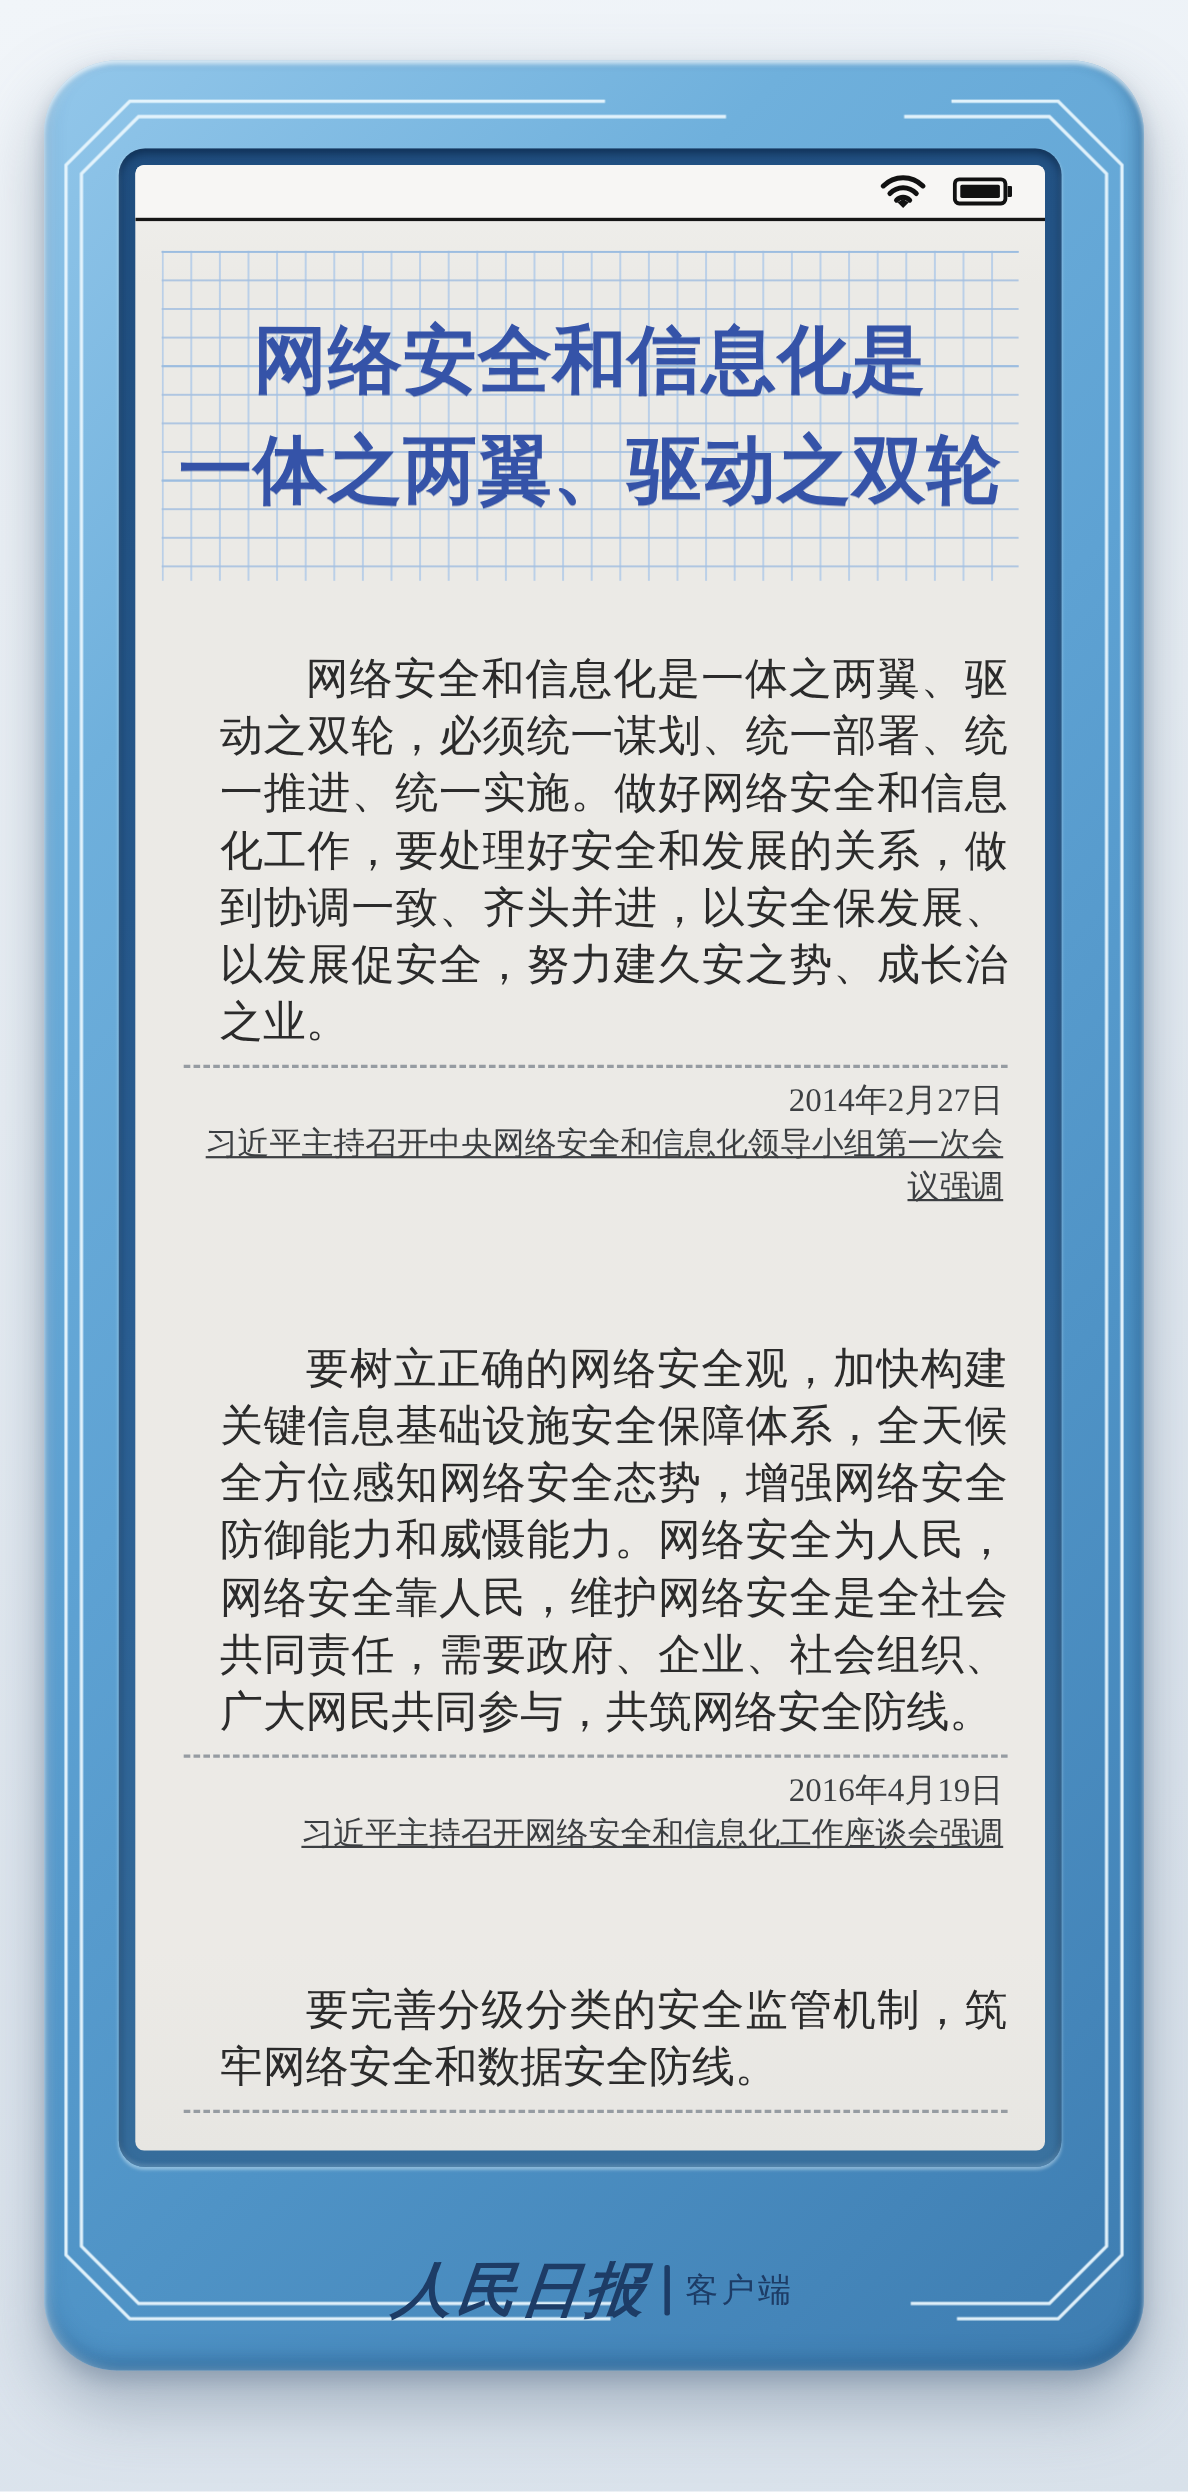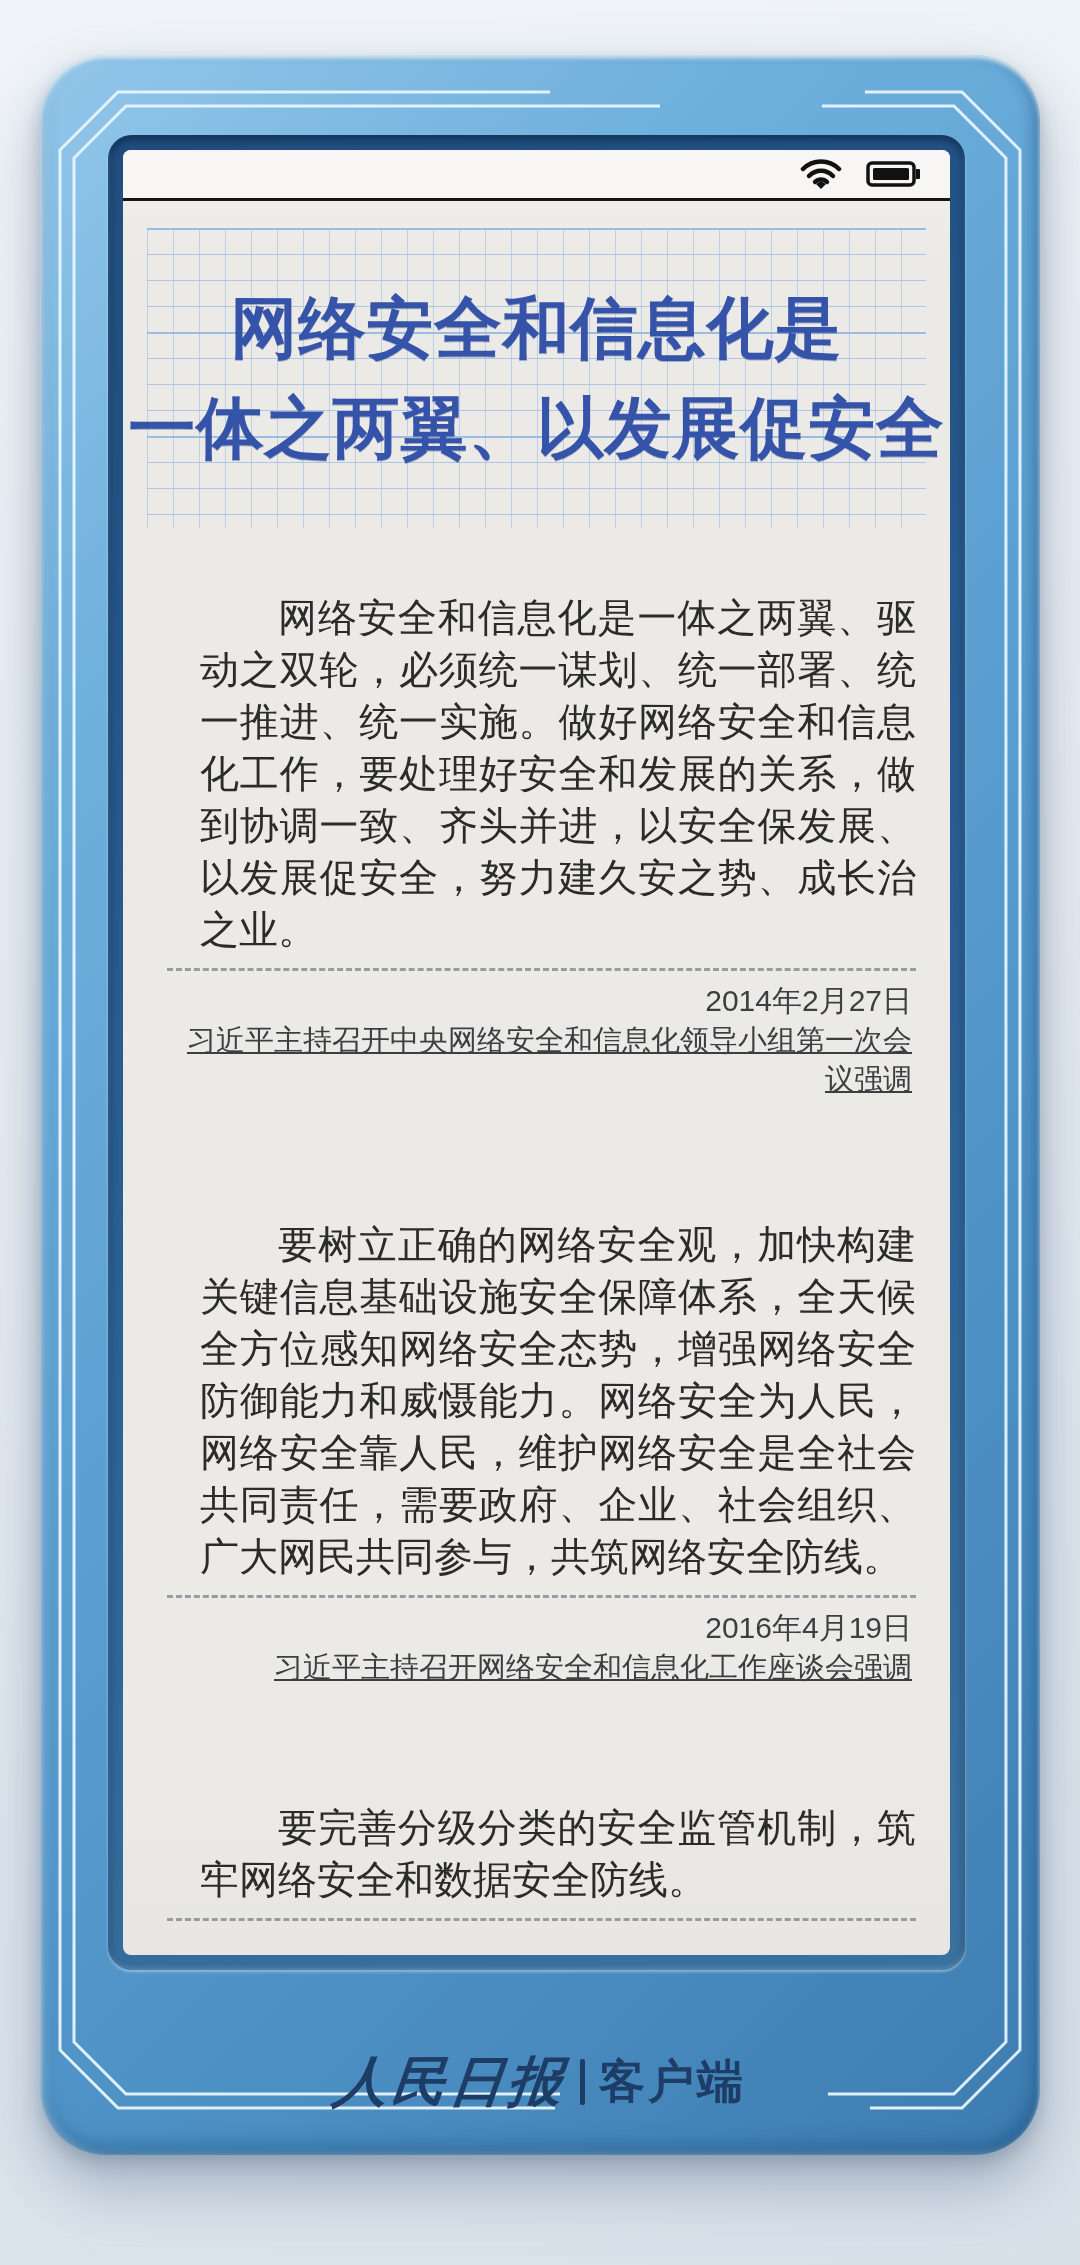--- a/index.html
+++ b/index.html
@@ -64,34 +64,34 @@
   .quote-text{
     font-family:"DejaVu Serif","Liberation Serif",serif;
     font-size:39px;line-height:52px;color:#2b2b2b;
     text-align:justify;text-indent:2em;letter-spacing:0;margin-left:33px;
   }
   .q1{margin-top:64px;}
   .q2{margin-top:120px;}
   .q3{margin-top:115px;}
   .divider{border-top:3px dashed #969ca2;margin-top:12px;}
   .meta{margin-top:10px;text-align:right;color:#3c3f42;padding-right:4px;}
-  .meta .date{font-size:30px;line-height:40px;}
+  .meta .date{font-size:30px;line-height:40px;font-family:Liberation Serif, serif;}
   .meta .source{font-size:29px;line-height:39px;text-decoration:underline;}
 
   
   .brand{
     position:absolute;left:0;right:0;top:1972px;height:110px;
     display:flex;align-items:center;justify-content:center;gap:14px;color:#1d3c66;
   }
   .brand-script{
     font-family:"DejaVu Serif","Liberation Serif",serif;font-style:italic;font-weight:bold;
     font-size:54px;transform:skewX(-6deg);letter-spacing:4px;
   }
   .brand-bar{width:5px;height:46px;background:#1d3c66;border-radius:2px;}
-  .brand-suffix{font-weight:bold;font-size:46px;letter-spacing:3px;}
+  .brand-suffix{font-weight:normal;font-size:30px;letter-spacing:3px;}
 </style>
 </head>
 <body>
 
 <div class="stage">
 
   <div class="device">
 
     <svg class="circuit" width="1000" height="2100" viewBox="0 0 1000 2100" fill="none">
       <g stroke="#e8f6fd" stroke-width="3" opacity="0.95">
@@ -122,21 +122,21 @@
             <svg width="56" height="28" viewBox="0 0 56 28">
               <rect x="2" y="3" width="46" height="22" rx="4" fill="none" stroke="#111" stroke-width="3.5"></rect>
               <rect x="7" y="8" width="36" height="12" rx="1.5" fill="#111"></rect>
               <path d="M50 9 L53 9 Q54 9 54 10 L54 18 Q54 19 53 19 L50 19 Z" fill="#111"></path>
             </svg>
           </span>
         </div>
 
         <div class="gridblock">
           <div class="title-line">网络安全和信息化是</div>
-          <div class="title-line">一体之两翼、以发展促安全</div>
+          <div class="title-line">一体之两翼、驱动之双轮</div>
         </div>
 
         <div class="content">
 
           <div class="quote-text q1">网络安全和信息化是一体之两翼、驱动之双轮，必须统一谋划、统一部署、统一推进、统一实施。做好网络安全和信息化工作，要处理好安全和发展的关系，做到协调一致、齐头并进，以安全保发展、以发展促安全，努力建久安之势、成长治之业。</div>
           <div class="divider"></div>
           <div class="meta">
             <div class="date">2014年2月27日</div>
             <div class="source">习近平主持召开中央网络安全和信息化领导小组第一次会议强调</div>
           </div>

